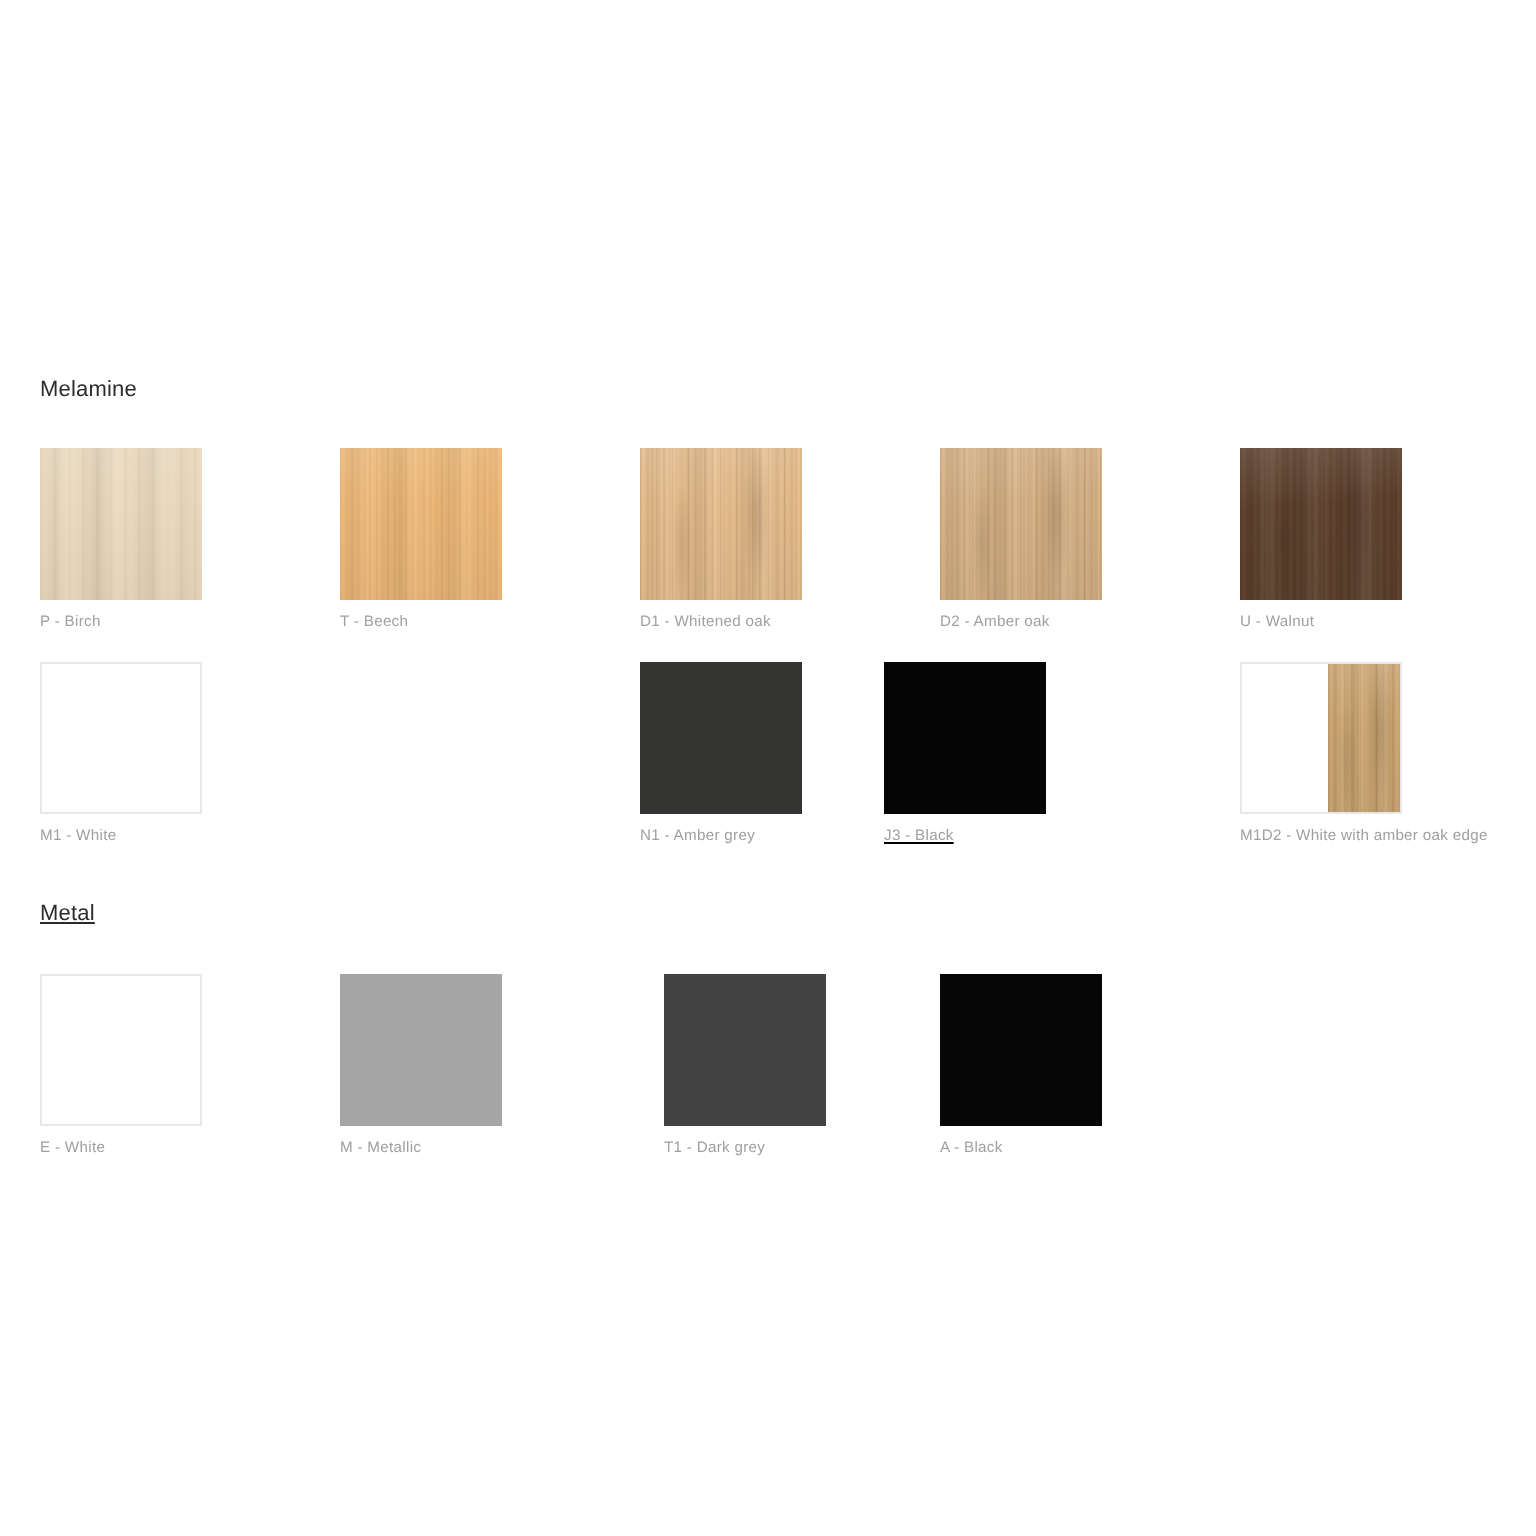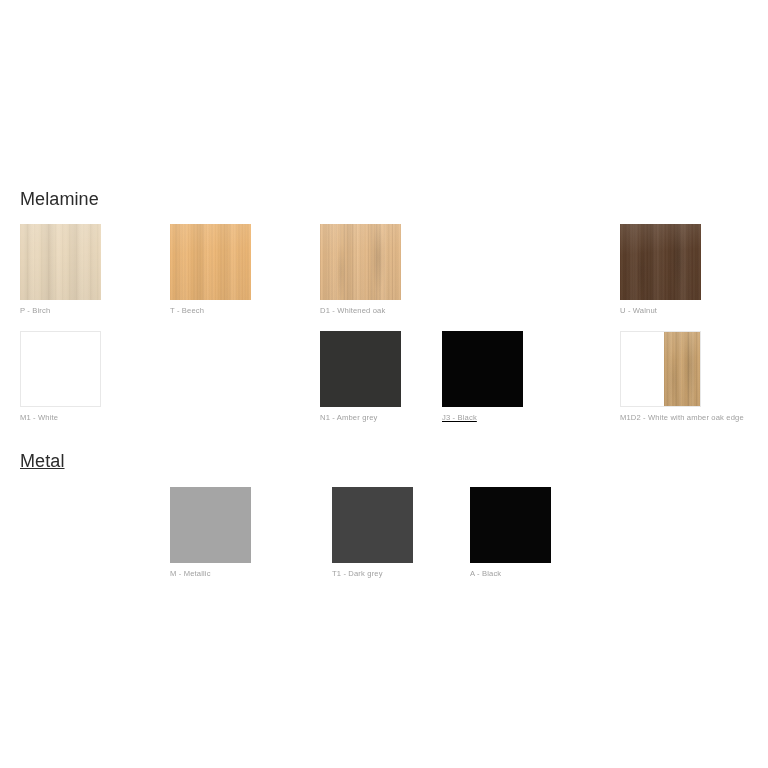--- a/index.html
+++ b/index.html
@@ -24,21 +24,21 @@
 
   .section {
     position: absolute;
     left: 0;
     width: 768px;
   }
 
   .section-title {
     position: absolute;
     left: 20px;
-    font-size: 18px;
+    font-size: 11px;
     font-weight: 400;
     color: #2b2b2b;
     letter-spacing: 0.1px;
     line-height: 1;
     white-space: nowrap;
   }
 
   .swatch-row {
     position: absolute;
     left: 0;
@@ -172,20 +172,30 @@
         <div class="swatch-cell" style="left: 320px;">
           <div class="swatch-box" style="background: rgb(231, 189, 140);">
             <div class="grain grain-fine"></div>
             <div class="grain grain-vert"></div>
             <div class="grain grain-knot"></div>
             <div class="grain grain-streaks"></div>
             <div class="grain grain-sheen"></div>
           </div>
           <div class="swatch-label" style="color: rgb(160, 160, 160);">D1 - Whitened oak</div>
         </div>
+        <div class="swatch-cell" style="left: 470px;">
+          <div class="swatch-box" style="background: rgb(215, 177, 132);">
+            <div class="grain grain-fine"></div>
+            <div class="grain grain-vert"></div>
+            <div class="grain grain-knot"></div>
+            <div class="grain grain-streaks"></div>
+            <div class="grain grain-sheen"></div>
+          </div>
+          <div class="swatch-label" style="color: rgb(160, 160, 160);">D2 - Amber oak</div>
+        </div>
         <div class="swatch-cell" style="left: 620px;">
           <div class="swatch-box" style="background: rgb(92, 63, 43);">
             <div class="grain grain-vert"></div>
             <div class="grain grain-knot"></div>
             <div class="grain grain-streaks"></div>
             <div class="grain grain-sheen"></div>
           </div>
           <div class="swatch-label" style="color: rgb(160, 160, 160);">U - Walnut</div>
         </div>
       </div>
@@ -213,20 +223,24 @@
               <div class="grain grain-sheen"></div>
             </div>
           </div>
           <div class="swatch-label" style="color: rgb(160, 160, 160);">M1D2 - White with amber oak edge</div>
         </div>
       </div>
     </div>
     <div class="section" style="top: 0px;">
       <div class="section-title" style="top: 452px; color: rgb(43, 43, 43); text-decoration: underline;">Metal</div>
       <div class="swatch-row" style="top: 487px;">
+        <div class="swatch-cell" style="left: 20px;">
+          <div class="swatch-box bordered" style="background: rgb(255, 255, 255);"></div>
+          <div class="swatch-label" style="color: rgb(160, 160, 160);">E - White</div>
+        </div>
         <div class="swatch-cell" style="left: 170px;">
           <div class="swatch-box" style="background: rgb(165, 165, 165);"></div>
           <div class="swatch-label" style="color: rgb(160, 160, 160);">M - Metallic</div>
         </div>
         <div class="swatch-cell" style="left: 332px;">
           <div class="swatch-box" style="background: rgb(67, 67, 67);"></div>
           <div class="swatch-label" style="color: rgb(160, 160, 160);">T1 - Dark grey</div>
         </div>
         <div class="swatch-cell" style="left: 470px;">
           <div class="swatch-box" style="background: rgb(6, 6, 6);"></div>

